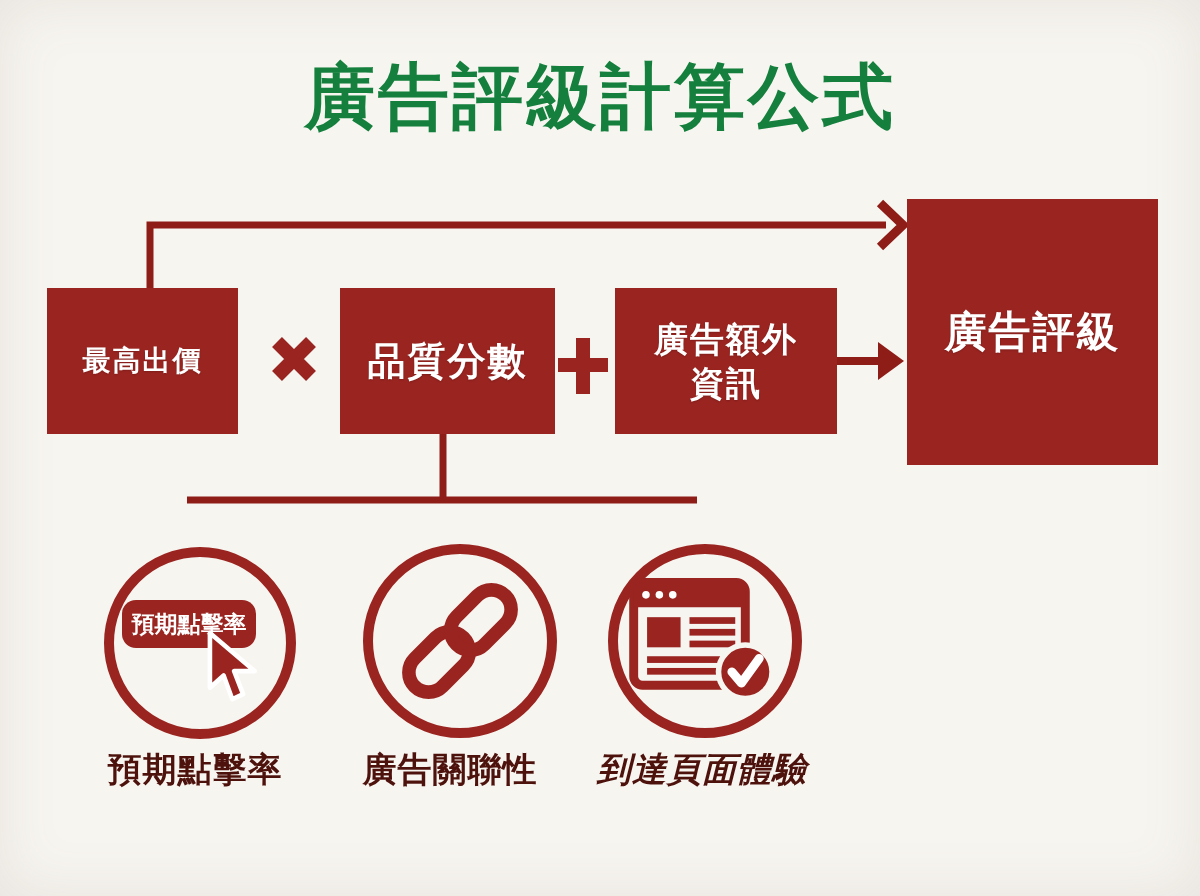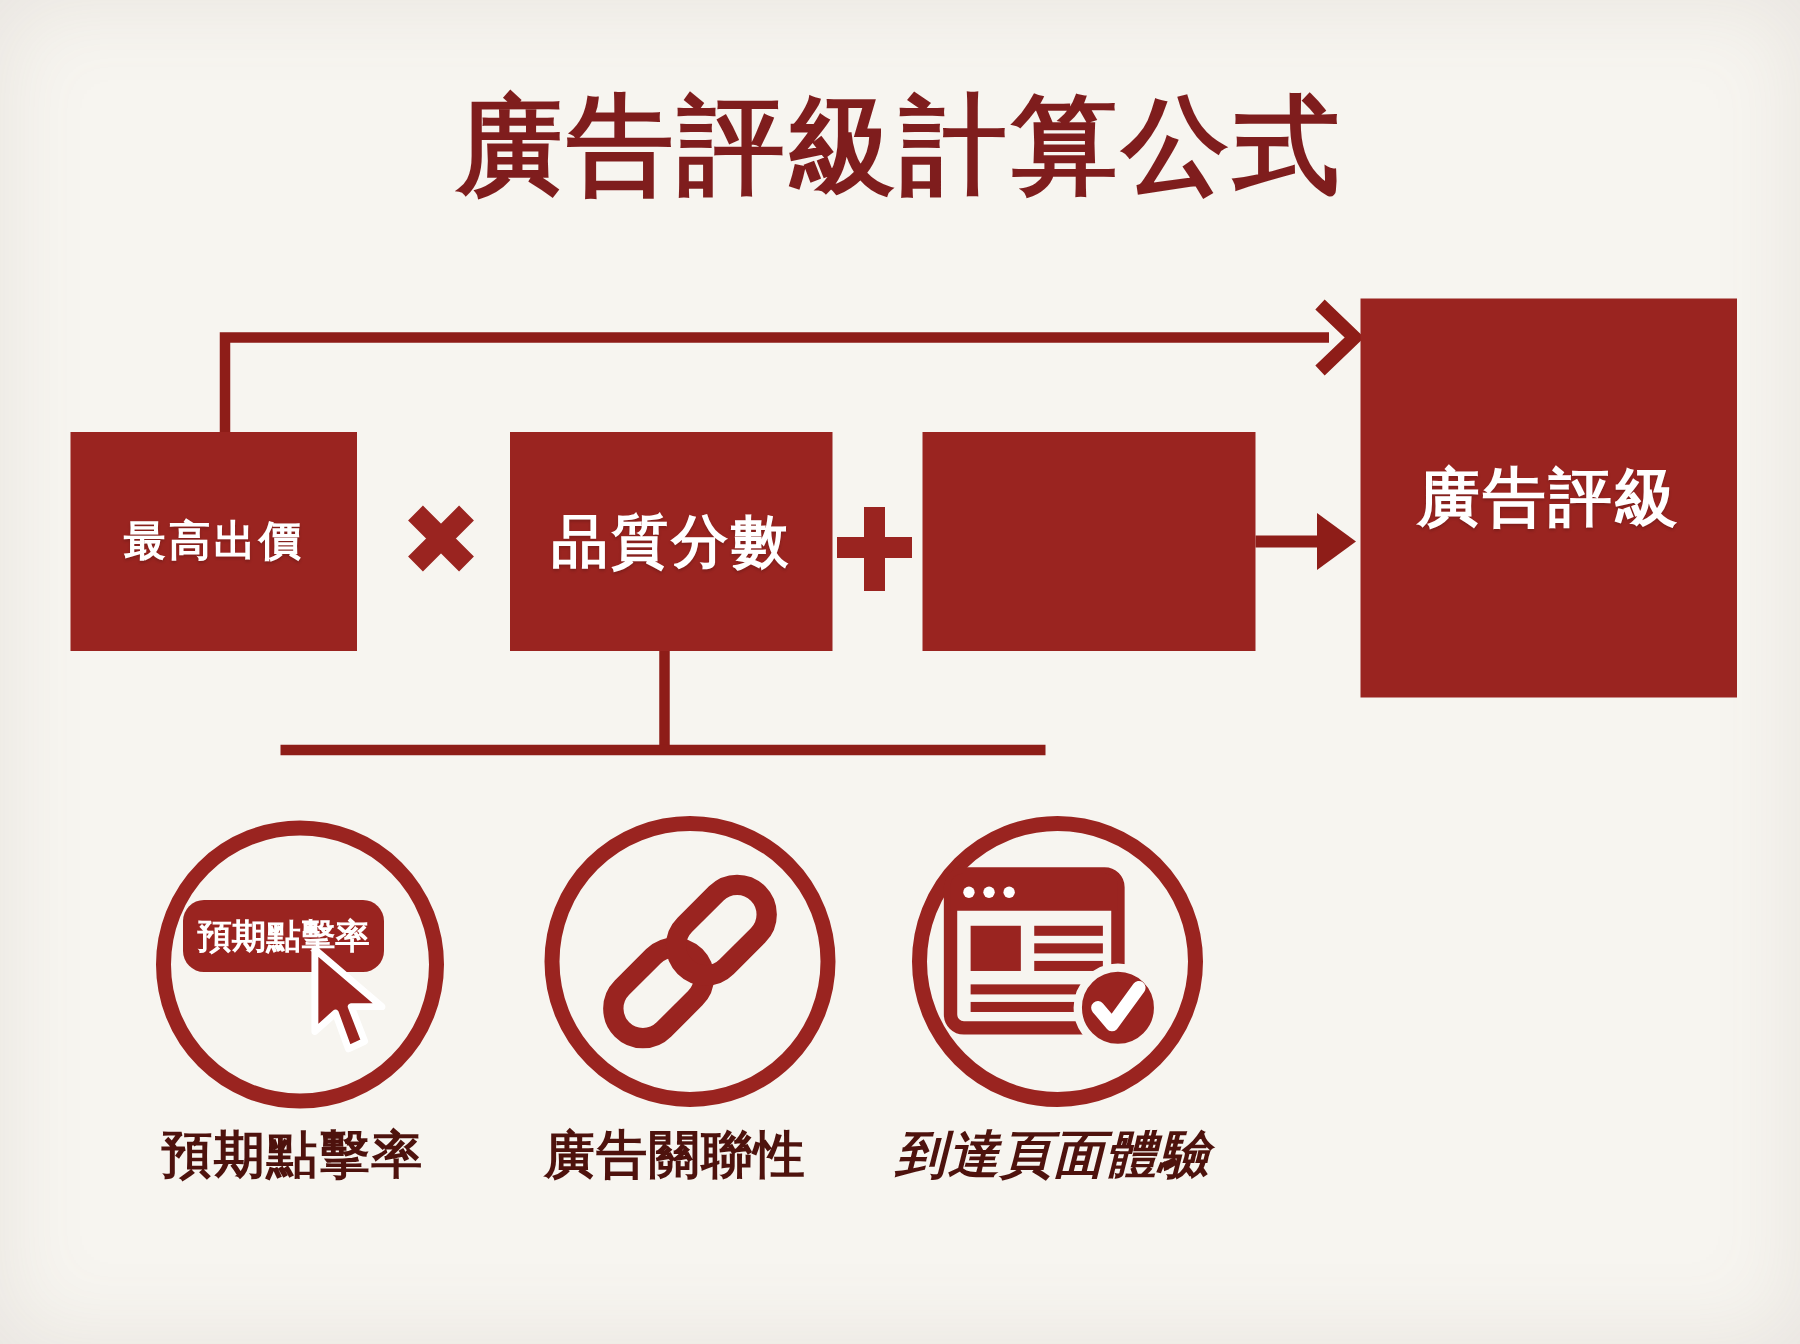--- a/index.html
+++ b/index.html
@@ -17,21 +17,21 @@
     box-shadow: inset 0 0 60px rgba(120,110,100,0.12);
   }
   .title {
     position: absolute;
     left: 0; right: 0;
     top: 50px;
     text-align: center;
     font-size: 71px;
     font-weight: 800;
     letter-spacing: 3px;
-    color: #7f1d1d;
+    color: #15803d;
   }
   .connectors {
     position: absolute;
     left: 0; top: 0;
     width: 1200px; height: 896px;
     pointer-events: none;
   }
   .fbox {
     position: absolute;
     background: #9a2420;
@@ -122,20 +122,22 @@
     <span>品質分數</span>
   </div>
 
   <svg class="operator op-plus" width="50" height="56" viewBox="0 0 50 56" aria-label="+">
     <rect x="0" y="20" width="50" height="14" fill="#9a2420"></rect>
     <rect x="18" y="0" width="14" height="56" fill="#9a2420"></rect>
   </svg>
 
   <div class="fbox box-extensions">
     <div>
+      <span>廣告額外</span>
+      <span>資訊</span>
     </div>
   </div>
 
   <div class="fbox box-adrank">
     <span>廣告評級</span>
   </div>
 
   <div class="circle circle-ctr"></div>
   <div class="ctr-button">
     <span>預期點擊率</span>

